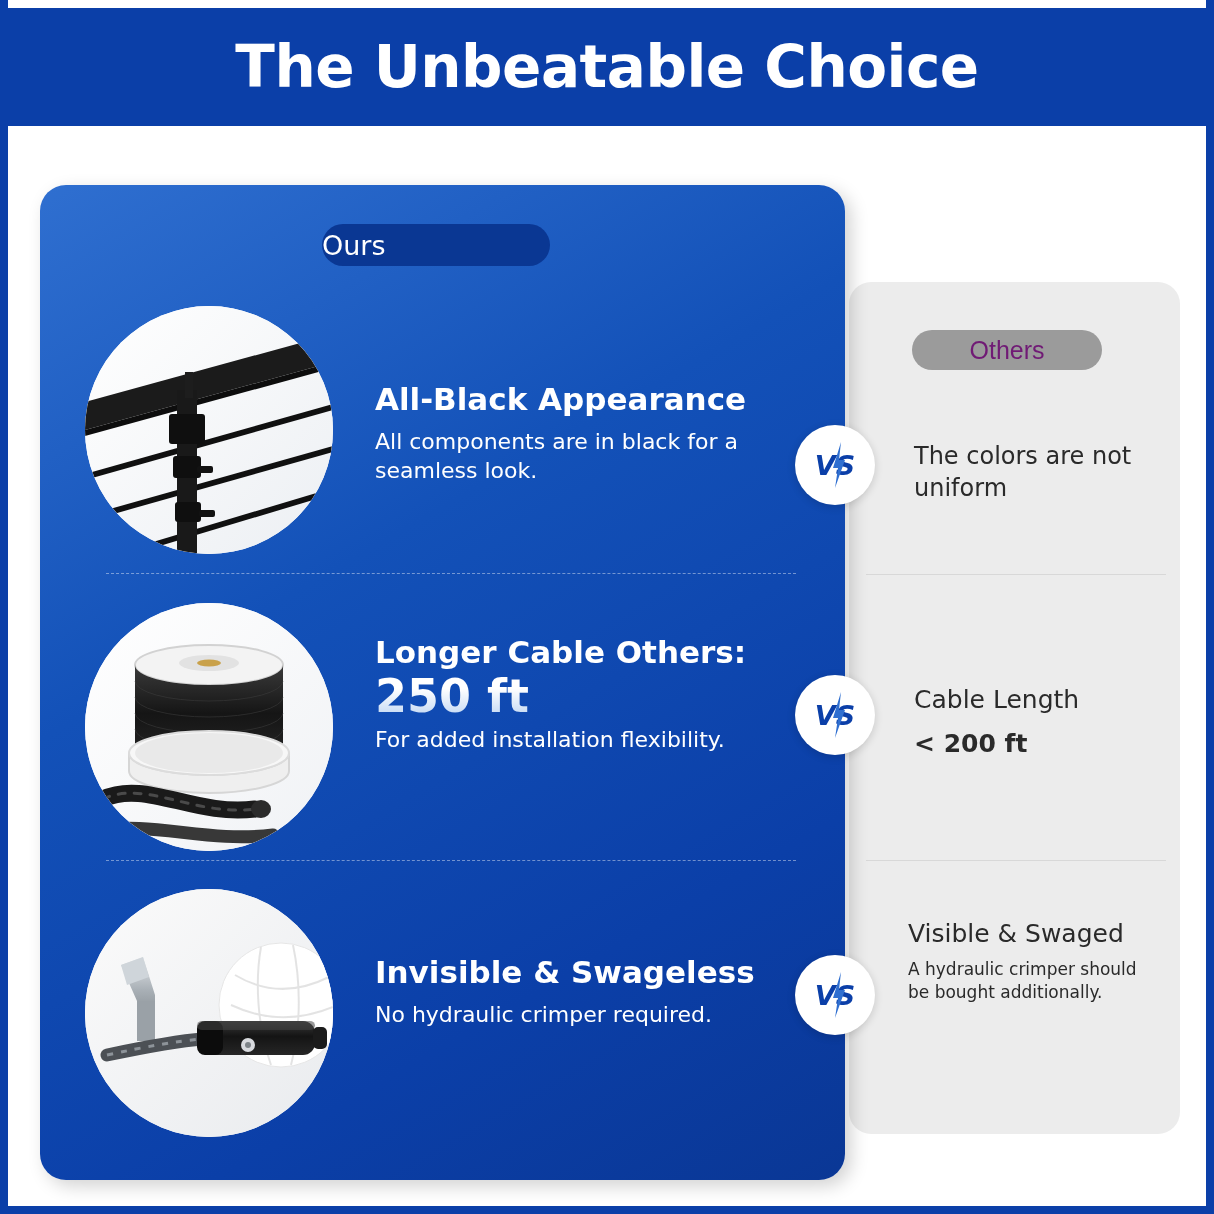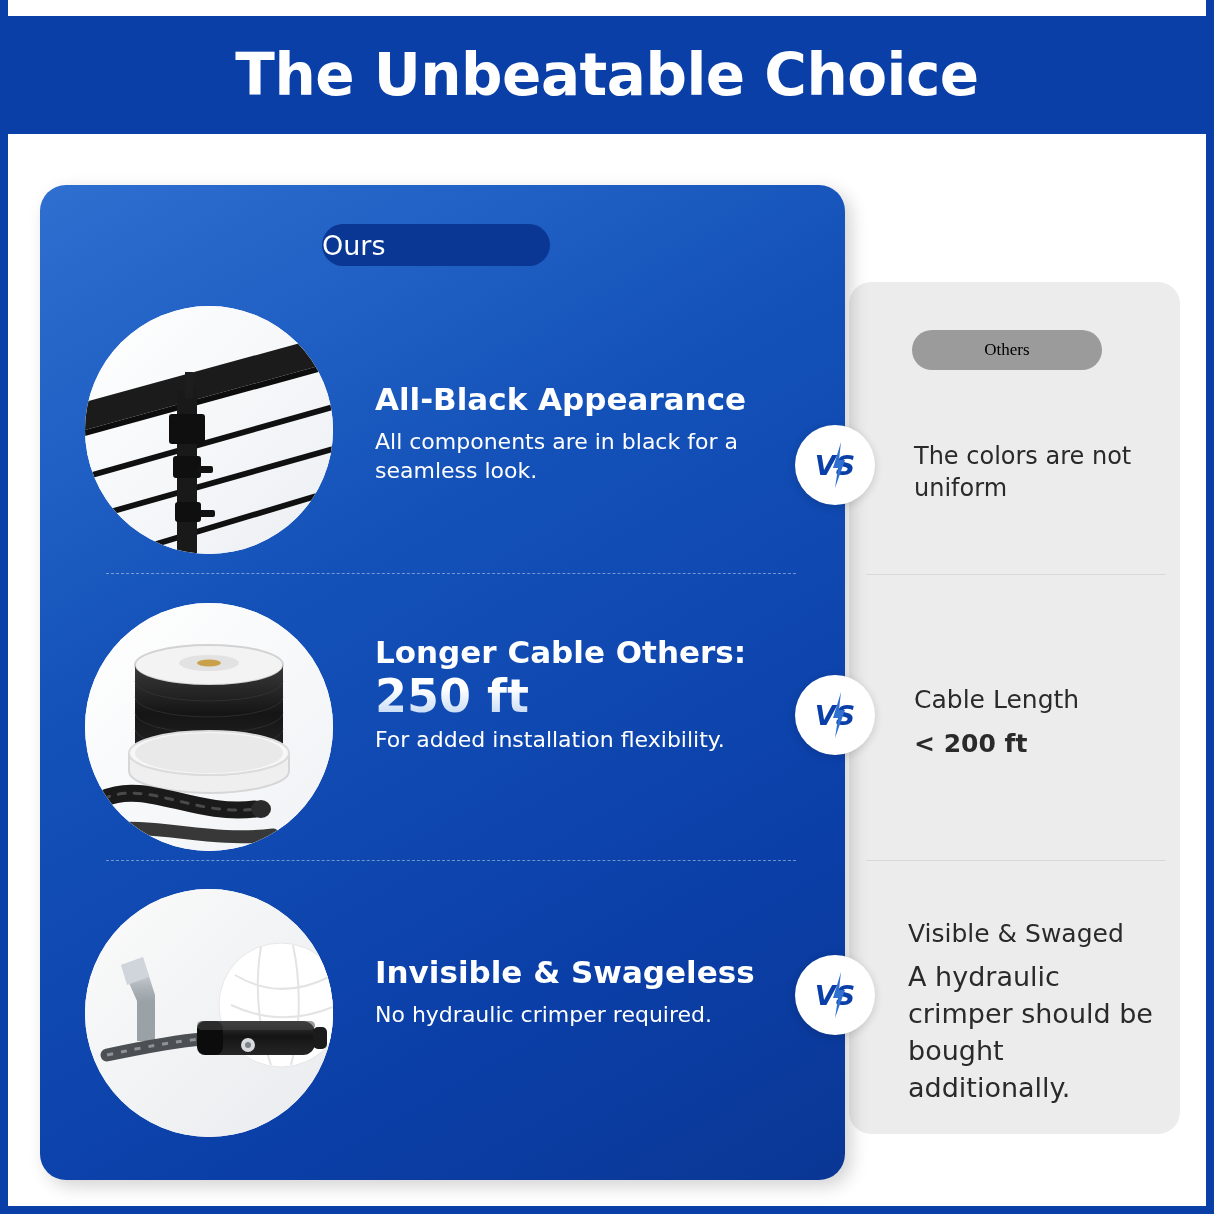--- a/index.html
+++ b/index.html
@@ -20,21 +20,21 @@
     background: #0b3fa8;
   }
   .frame-left { left: 0; }
   .frame-right { right: 0; }
   .frame-bottom {
     position: absolute; left: 0; right: 0; bottom: 0; height: 8px;
     background: #0b3fa8;
   }
   
   .header {
-    position: absolute; left: 0; top: 16px; width: 1214px; height: 118px;
+    position: absolute; left: 0; top: 8px; width: 1214px; height: 118px;
     background: #0b3fa8;
     display: flex; align-items: center; justify-content: center;
   }
   .header h1 {
     color: #ffffff;
     font-size: 58px;
     font-weight: bold;
     letter-spacing: -0.5px;
     line-height: 1;
     font-family: "DejaVu Sans", sans-serif;
@@ -50,22 +50,22 @@
   }
   .others-badge {
     position: absolute;
     left: 912px; top: 330px;
     width: 190px; height: 40px;
     background: #9b9b9b;
     border-radius: 20px;
     display: flex; align-items: center; justify-content: center;
   }
   .others-badge span {
-    color: #000000; font-size: 17px; font-weight: 500;
-    font-family: Liberation Serif, serif;
+    color: #701a75; font-size: 25px; font-weight: 500;
+    font-family: Liberation Sans, sans-serif;
   }
   .others-divider {
     position: absolute;
     left: 866px; width: 300px; height: 1px;
     background: #d8d8d8;
   }
 
   
   .ours-panel {
     position: absolute;
@@ -151,21 +151,21 @@
   }
   .others-head {
     font-size: 25px; font-weight: 400; line-height: 1.3;
     font-family: "DejaVu Sans", sans-serif;
   }
   .others-bold {
     font-size: 25px; font-weight: bold; line-height: 1.35;
     font-family: "DejaVu Sans", sans-serif;
   }
   .others-small {
-    font-size: 27px; font-weight: 400; line-height: 1.38;
+    font-size: 17px; font-weight: 400; line-height: 1.38;
     font-family: "DejaVu Sans", sans-serif;
   }
 </style>
 </head>
 <body>
 
 <div id="page">
 
   <div class="header">
     <h1>The Unbeatable Choice</h1>

